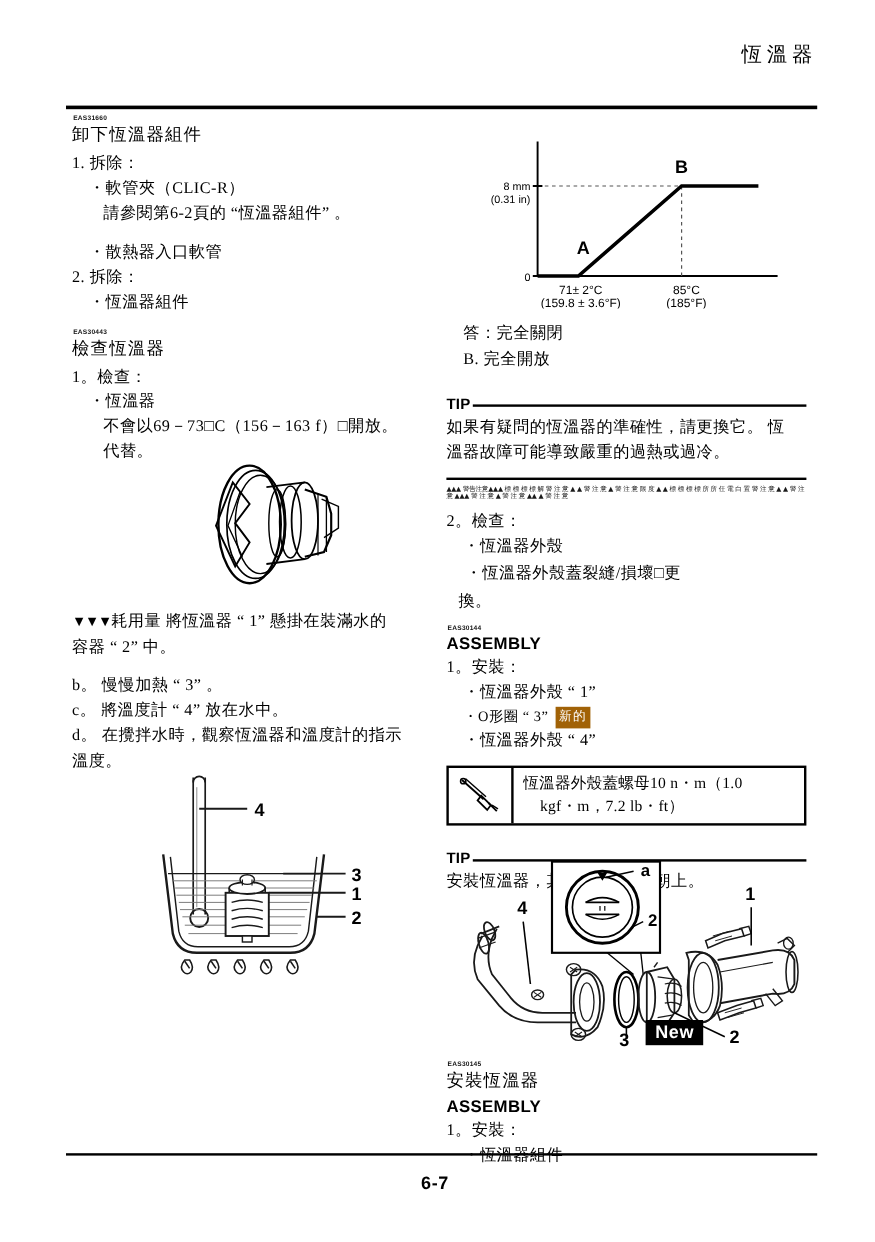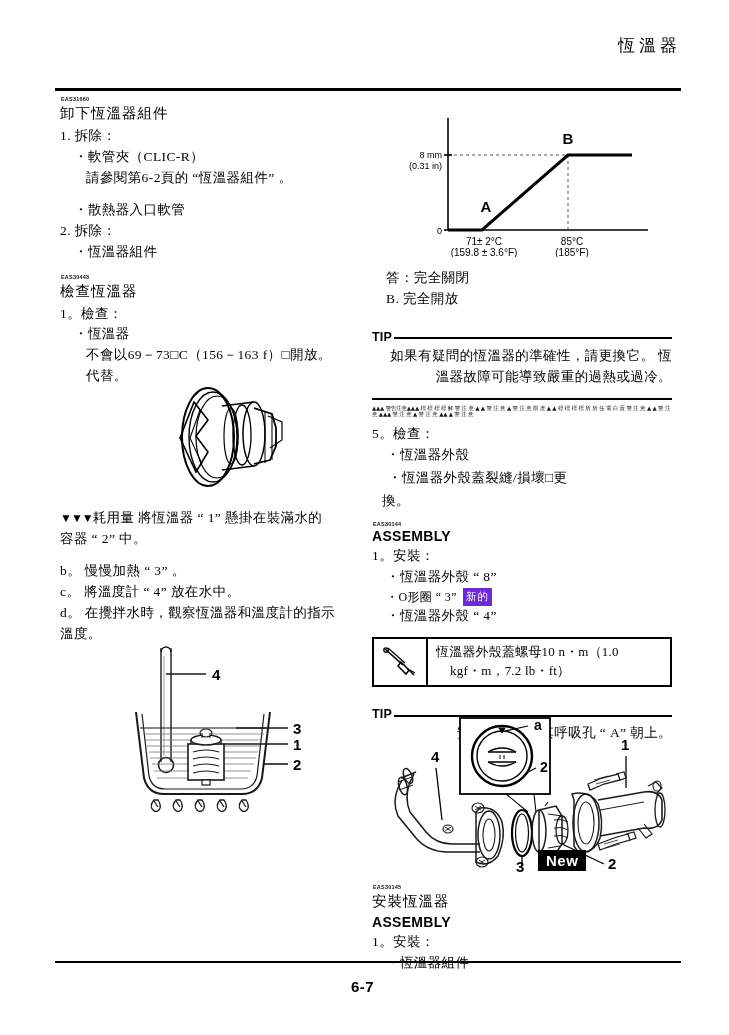--- a/index.html
+++ b/index.html
@@ -49,35 +49,35 @@
   .gap{height:11px;}
 
   
   .tip{margin-top:20px;}
   .tip-hd{display:flex;align-items:center;gap:0;}
   .tip-hd b{
     font-family:"Liberation Sans",sans-serif;
     font-size:12.5px;letter-spacing:.2px;font-weight:bold;
   }
   .tip-hd .rule{flex:1;height:2px;background:#000;margin-left:2px;margin-bottom:-3px;}
-  .tip-body{font-size:13.5px;line-height:1.5;letter-spacing:.3px;margin-top:2px;text-align:right;}
+  .tip-body{font-size:13.5px;line-height:1.5;letter-spacing:.3px;margin-top:2px;}
 
   
   .warnstrip{
     border-top:2px solid #000;padding-top:5px;margin-top:10px;
   }
   .warn-glyphs{
     font-size:5.5px;line-height:1.15;letter-spacing:-.2px;
     color:#1a1a1a;word-break:break-all;
     font-family:"DejaVu Sans",sans-serif;
   }
 
   
   .newbadge{
-    display:inline-block;background:#6d28d9;color:#fff;
+    display:inline-block;background:#a16207;color:#fff;
     font-size:10.5px;padding:1px 3px;margin-left:6px;
     letter-spacing:1px;vertical-align:1px;
   }
   .newbadge-en{
     display:inline-block;background:#000;color:#fff;
     font-family:"Liberation Sans",sans-serif;font-weight:bold;
     font-size:15px;padding:2px 8px;letter-spacing:.5px;
   }
 
   
@@ -278,31 +278,31 @@
         <p class="ln" style="margin:0;">溫器故障可能導致嚴重的過熱或過冷。</p>
       </div>
     </div>
 
     <div class="warnstrip">
       <div class="warn-glyphs">▲▲▲ 警告注意▲▲▲ 標 標 標 標 解 警 注 意 ▲ ▲ 警 注 意 ▲ 警 注 意 限 度 ▲ ▲ 標 標 標 標 所 所 任 電 白 置 警 注 意 ▲ ▲ 警 注</div>
       <div class="warn-glyphs">意 ▲▲▲ 警 注 意 ▲ 警 注 意 ▲▲  ▲ 警 注 意</div>
     </div>
 
     <div style="margin-top:7px;">
-      <p class="ln" style="margin:0;">5。檢查：</p>
+      <p class="ln" style="margin:0;">2。檢查：</p>
       <p class="ln i1" style="margin:0;">・恆溫器外殼</p>
       <p class="ln i1" style="margin:2px;">・恆溫器外殼蓋裂縫/損壞□更</p>
       <p class="ln" style="margin:0;padding-left:10px;">換。</p>
     </div>
 
     <div style="margin-top:9px;">
       <div class="eas">EAS30144</div>
       <div class="h-en">ASSEMBLY</div>
       <p class="ln" style="margin:0;">1。安裝：</p>
-      <p class="ln i1" style="margin:0;">・恆溫器外殼 “ 8”</p>
+      <p class="ln i1" style="margin:0;">・恆溫器外殼 “ 1”</p>
       <p class="ln i1" style="margin:0;font-size:12px;">
         <span>・O形圈 “ 3”</span><span class="newbadge">新的</span>
       </p>
       <p class="ln i1" style="margin:0;">・恆溫器外殼 “ 4”</p>
     </div>
 
     <div class="torque">
       <div class="torque-ico">
         <svg width="38" height="32" viewBox="0 0 38 32" fill="none" stroke="#000" stroke-width="1.4">
           <path d="M4 3 L22 19" stroke-width="1.6"></path>

